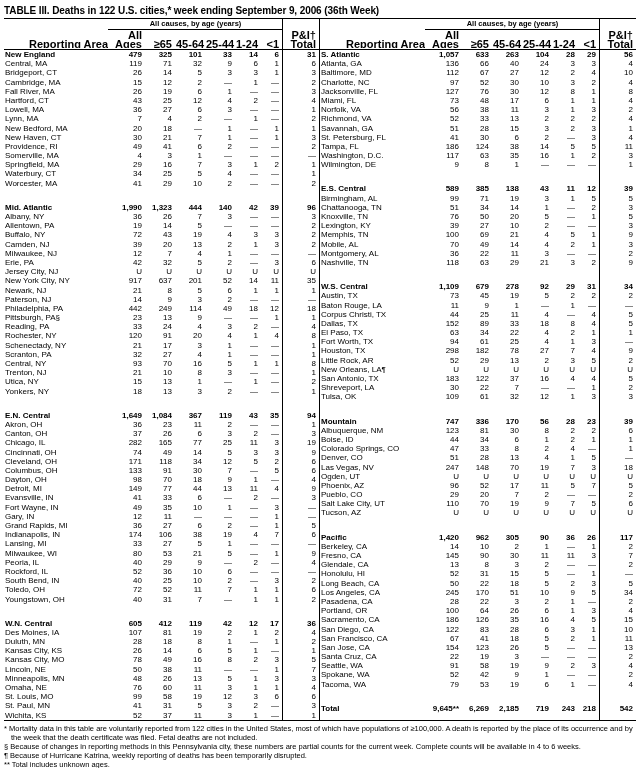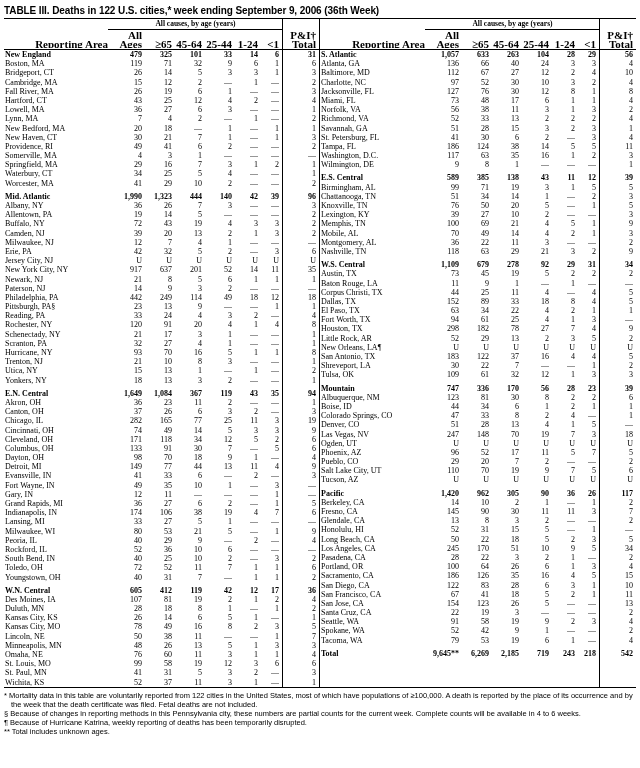--- a/index.html
+++ b/index.html
@@ -4,21 +4,21 @@
 <style>
   * { margin:0; padding:0; box-sizing:border-box; }
   html,body { background:#fff; }
   body {
     width:640px; height:768px; overflow:hidden;
     font-family:"Liberation Sans", sans-serif; color:#000;
   }
   .page { padding:5px 4px 0 4px; }
   .title { font-size:10px; font-weight:bold; margin-bottom:2px; letter-spacing:-0.1px; white-space:nowrap; }
 
-  .tablewrap { display:flex; align-items:stretch; border-top:1px solid #000; border-bottom:1px solid #000; width:632px;font-family:Liberation Serif, serif; }
+  .tablewrap { display:flex; align-items:stretch; border-top:1px solid #000; border-bottom:1px solid #000; width:632px; }
   .half { width:316px; position:relative; display:flex; flex-direction:column; }
   .half.left { border-right:1px solid #000; }
   
   .half::after { content:""; position:absolute; top:0; bottom:0; right:36px; width:1px; background:#000; }
 
   .thead { border-bottom:1px solid #000; font-weight:bold; }
   .h1 { display:flex; height:11px; align-items:flex-end; }
   .h1a { flex:1; }
   .h1g { width:175px; font-size:7.5px; line-height:10px; text-align:center; border-bottom:1px solid #000; white-space:nowrap; }
   .h1pi { width:36px; }
@@ -28,21 +28,21 @@
 
   .cell { overflow:hidden; }
   .area { flex:1; text-align:left; padding-left:1px; white-space:nowrap; }
   .num { text-align:right; padding-right:4px; white-space:nowrap; }
   .c1 { width:38px; } .c2 { width:30px; } .c3 { width:30px; }
   .c4 { width:30px; } .c5 { width:26px; } .c6 { width:21px; }
   .pi { width:36px; text-align:right; padding-right:3px; }
 
   .row { display:flex; height:9.2px; line-height:9.2px; font-size:8px; white-space:nowrap; }
   .row.section { font-weight:bold; }
-  .row.gap { margin-top:4px; }
+  .row.gap { margin-top:15px; }
 
   .footnotes { width:632px; margin-top:3px; font-size:7.5px; line-height:9px; }
   .legend { display:flex; }
   .legend-dash { margin-left:22px; }
   .note { padding-left:7px; text-indent:-7px; }
 </style>
 </head>
 <body>
 
 <div class="page">
@@ -80,21 +80,21 @@
             <div class="cell area">New England</div>
             <div class="cell num c1">479</div>
             <div class="cell num c2">325</div>
             <div class="cell num c3">101</div>
             <div class="cell num c4">33</div>
             <div class="cell num c5">14</div>
             <div class="cell num c6">6</div>
             <div class="cell pi">31</div>
           </div>
           <div class="row">
-            <div class="cell area">Boston, MA</div>
+            <div class="cell area">Central, MA</div>
             <div class="cell num c1">119</div>
             <div class="cell num c2">71</div>
             <div class="cell num c3">32</div>
             <div class="cell num c4">9</div>
             <div class="cell num c5">6</div>
             <div class="cell num c6">1</div>
             <div class="cell pi">6</div>
           </div>
           <div class="row">
             <div class="cell area">Bridgeport, CT</div>
@@ -390,21 +390,21 @@
             <div class="cell area">Scranton, PA</div>
             <div class="cell num c1">32</div>
             <div class="cell num c2">27</div>
             <div class="cell num c3">4</div>
             <div class="cell num c4">1</div>
             <div class="cell num c5">—</div>
             <div class="cell num c6">—</div>
             <div class="cell pi">1</div>
           </div>
           <div class="row">
-            <div class="cell area">Hurricane, NY</div>
+            <div class="cell area">Central, NY</div>
             <div class="cell num c1">93</div>
             <div class="cell num c2">70</div>
             <div class="cell num c3">16</div>
             <div class="cell num c4">5</div>
             <div class="cell num c5">1</div>
             <div class="cell num c6">1</div>
             <div class="cell pi">8</div>
           </div>
           <div class="row">
             <div class="cell area">Trenton, NJ</div>

